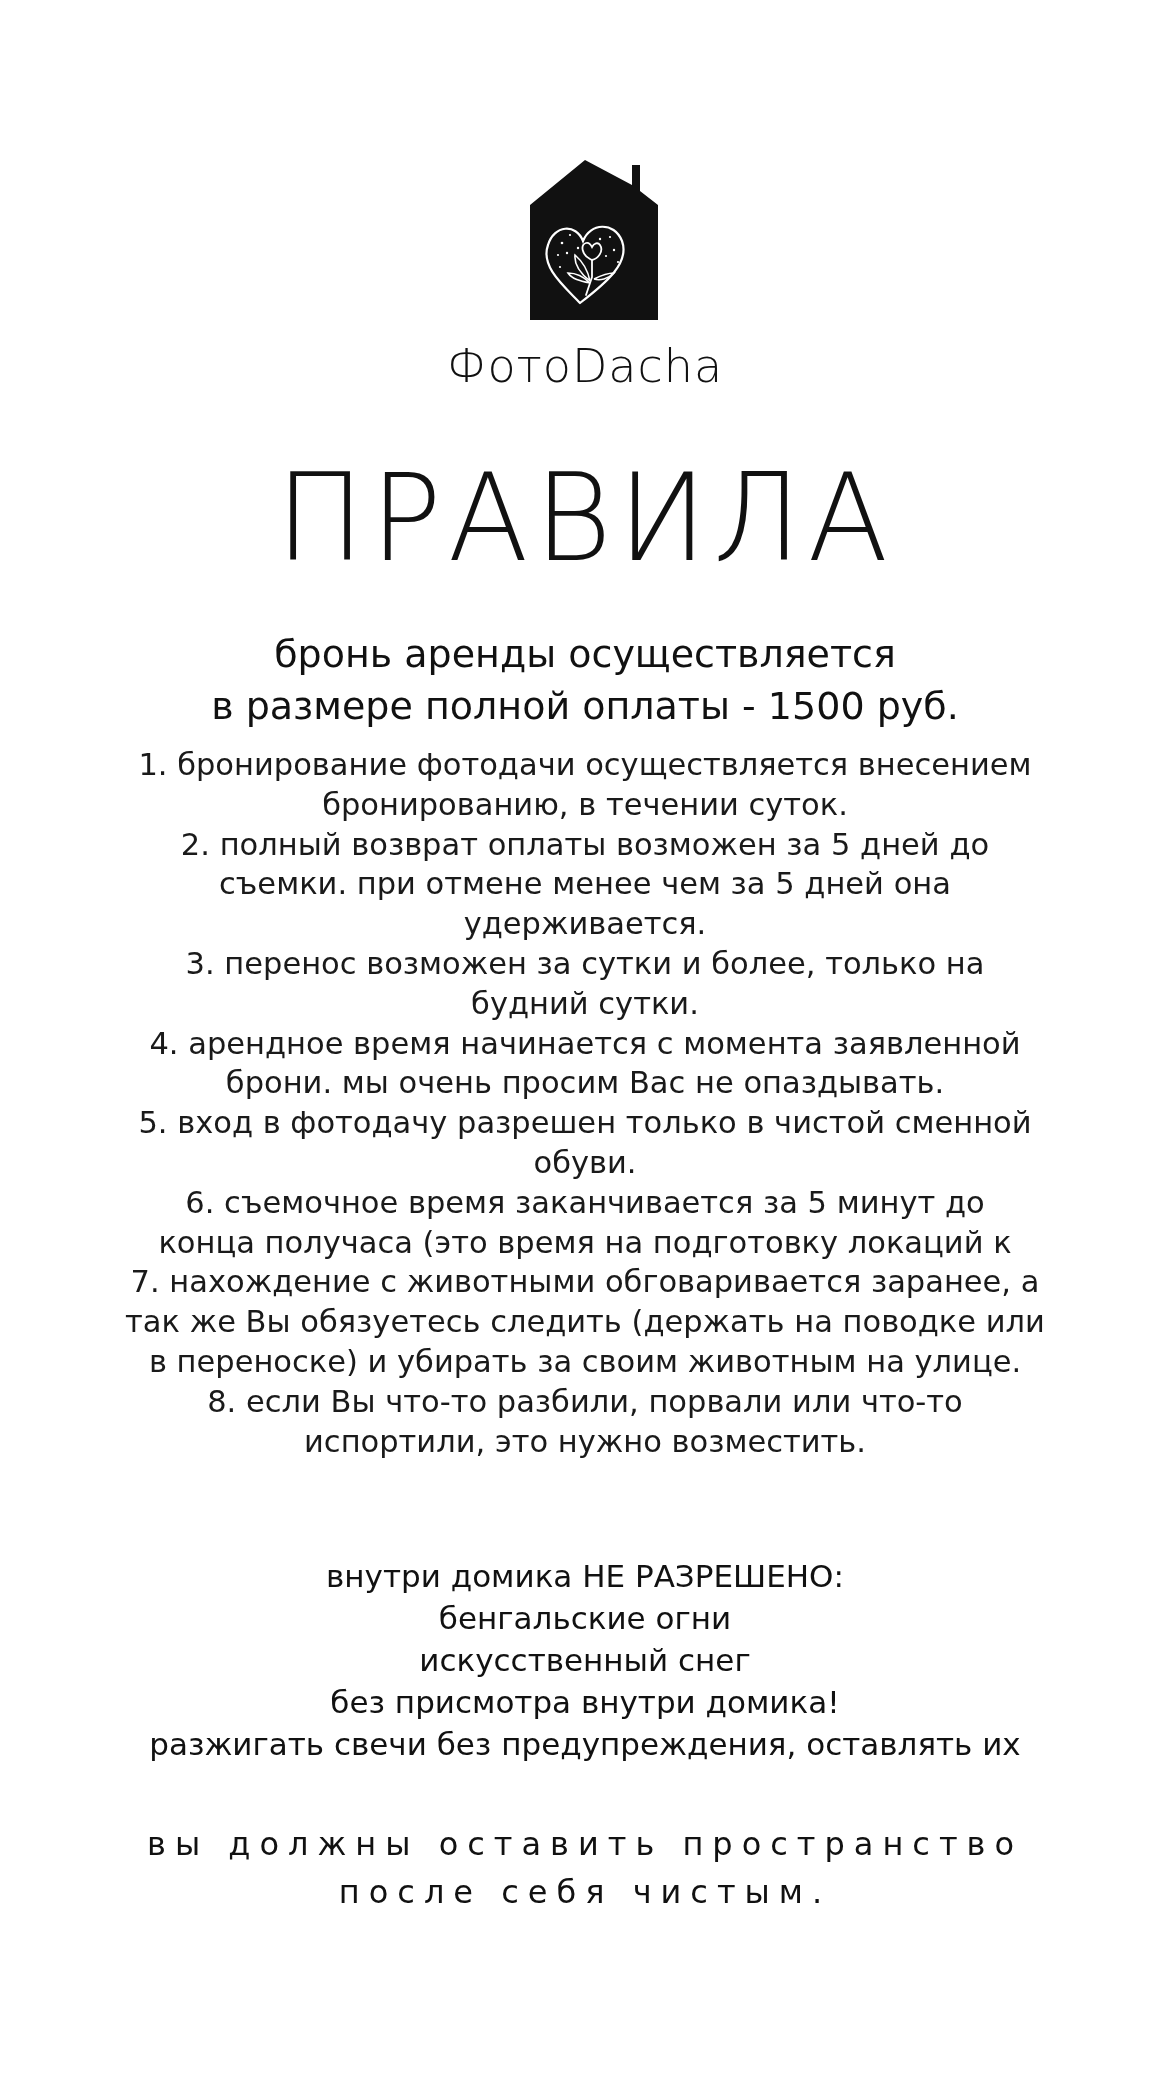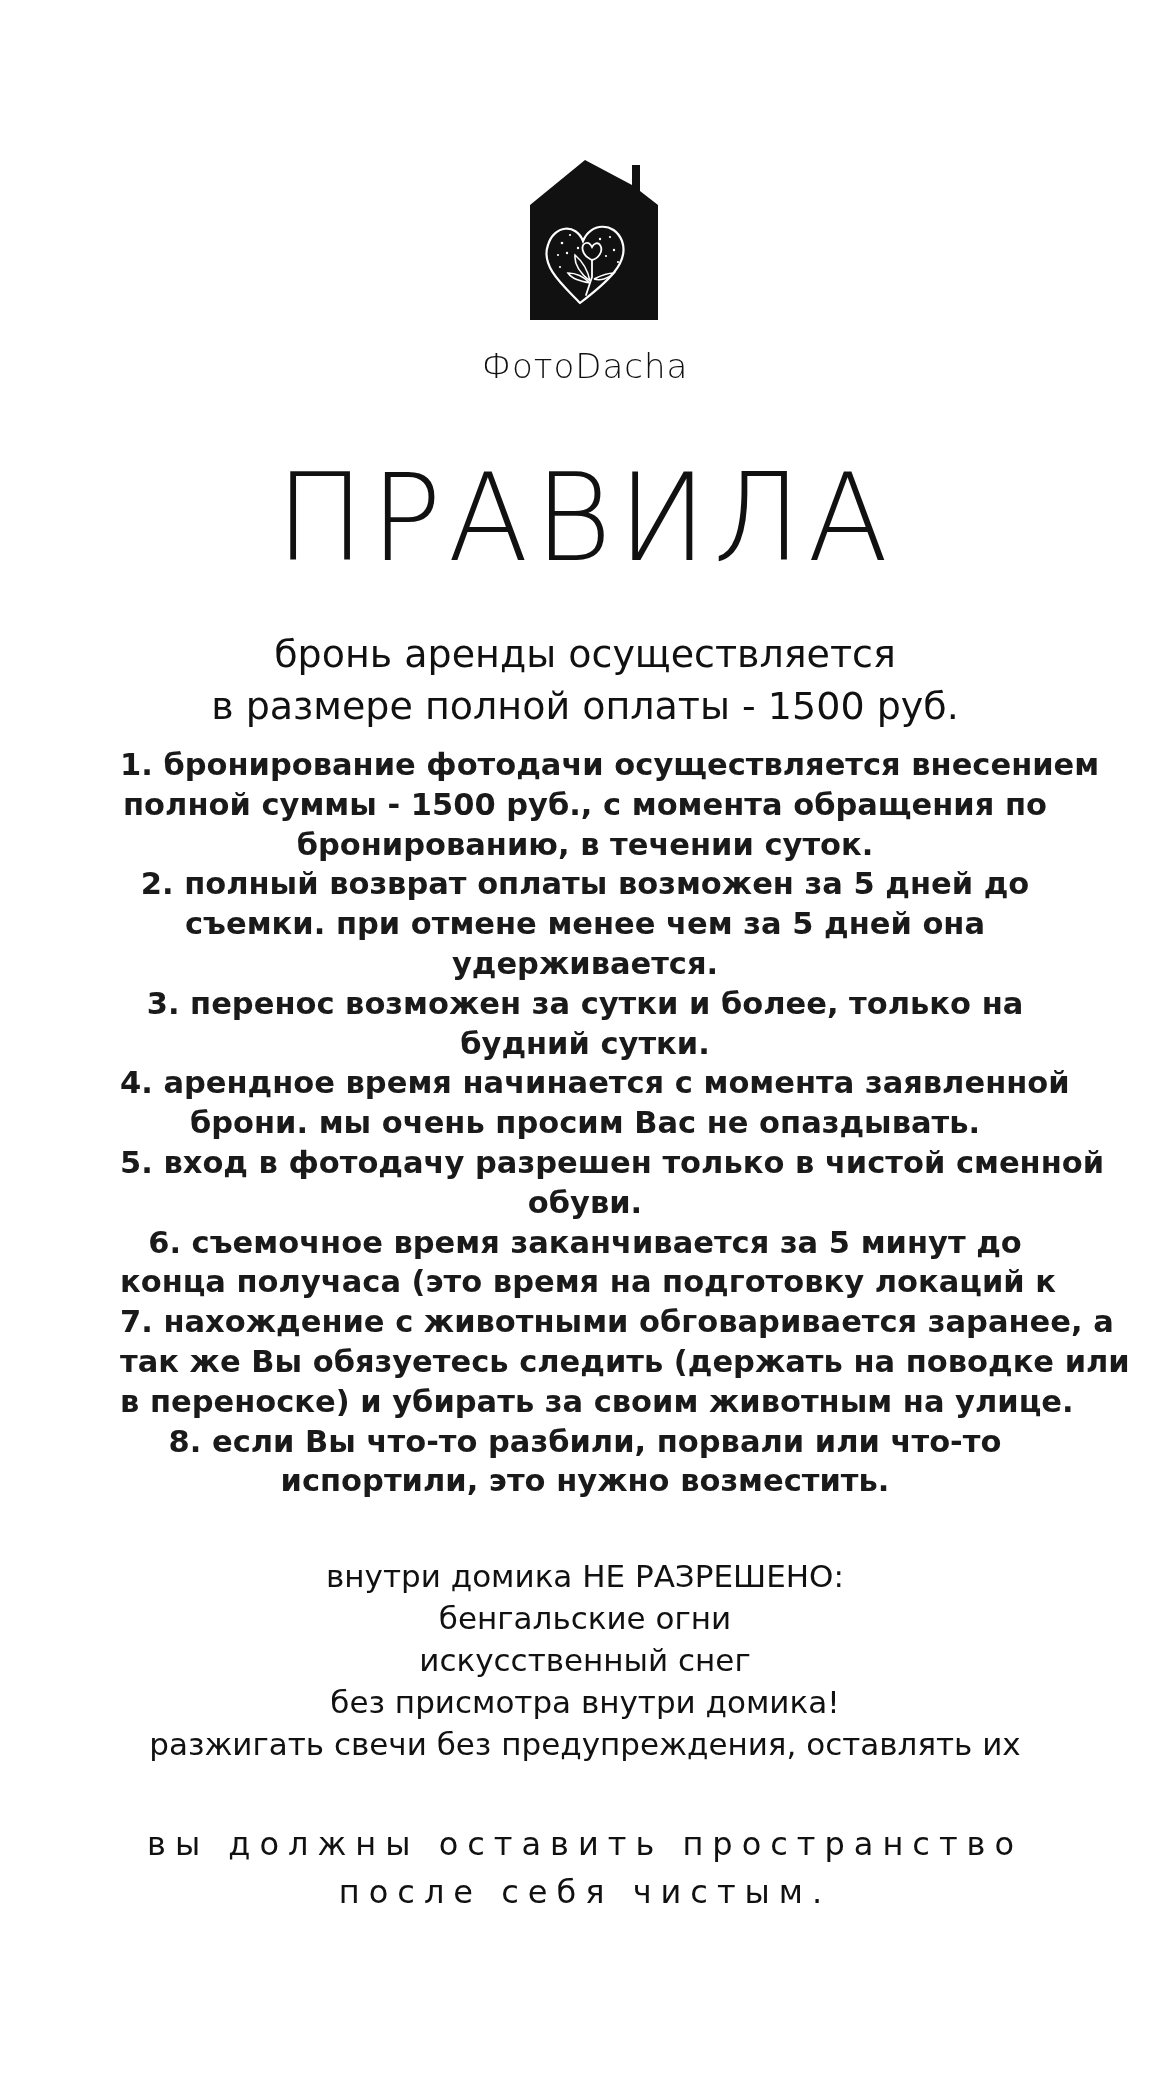--- a/index.html
+++ b/index.html
@@ -28,21 +28,21 @@
       top: 155px;
       width: 150px;
       height: 165px;
     }
     .brand {
       position: absolute;
       left: 0; right: 0;
       top: 338px;
       font-family: "DejaVu Sans", sans-serif;
       font-weight: 200;
-      font-size: 34px;
+      font-size: 46px;
       letter-spacing: 1px;
       color: #111;
       line-height: 56px;
     }
     .title {
       position: absolute;
       left: 0; right: 0;
       top: 456px;
       font-family: "DejaVu Sans", sans-serif;
       font-weight: 100;
@@ -62,21 +62,21 @@
       margin-top: 6px;
     }
     .subtitle div { white-space: nowrap; }
     .rules {
       position: absolute;
       left: 120px;
       width: 930px;
       top: 745px;
       font-size: 30.5px;
       line-height: 39.8px;
-      font-weight: 700;
+      font-weight: 400;
       color: #1a1a1a;
     }
     .rules div { white-space: nowrap; }
     .forbidden {
       position: absolute;
       left: 0; right: 0;
       top: 1555px;
       font-size: 31px;
       line-height: 42px;
       color: #111;
@@ -130,21 +130,20 @@
 
   <div class="title">ПРАВИЛА</div>
 
   <div class="subtitle">
     <div>бронь аренды осуществляется</div>
     <div>в размере полной оплаты - 1500 руб.</div>
   </div>
 
   <div class="rules">
     <div>1. бронирование фотодачи осуществляется внесением</div>
-    <div>полной суммы - 1500 руб., с момента обращения по</div>
     <div>бронированию, в течении суток.</div>
     <div>2. полный возврат оплаты возможен за 5 дней до</div>
     <div>съемки. при отмене менее чем за 5 дней она</div>
     <div>удерживается.</div>
     <div>3. перенос возможен за сутки и более, только на</div>
     <div>будний сутки.</div>
     <div>4. арендное время начинается с момента заявленной</div>
     <div>брони. мы очень просим Вас не опаздывать.</div>
     <div>5. вход в фотодачу разрешен только в чистой сменной</div>
     <div>обуви.</div>

